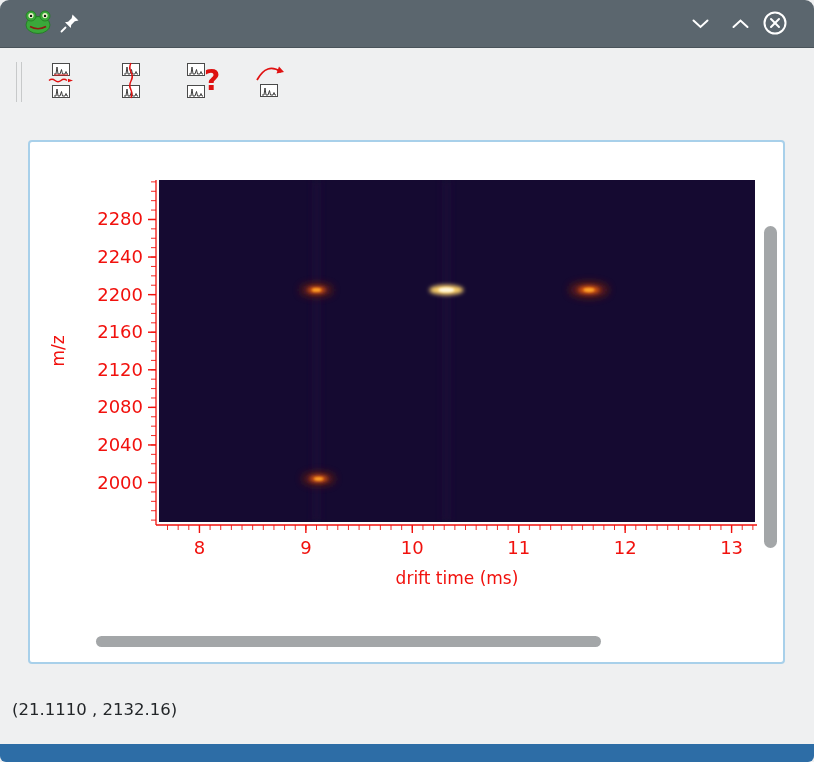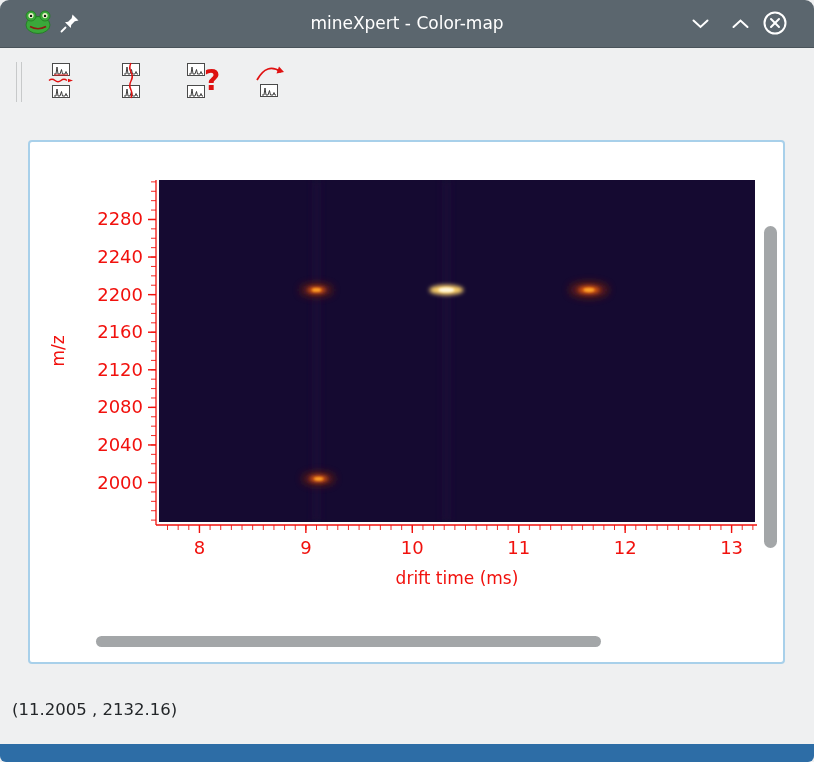--- a/index.html
+++ b/index.html
@@ -76,21 +76,20 @@
       </span>
     </button>
     <button class="tb-icon tb-pin">
       <span>
         <svg width="20" height="20" viewBox="0 0 20 20">
           <path d="M12.5 1.5 L18.5 7.5 L14.8 8.3 L11.2 11.9 L10.8 15 L5 9.2 L8.1 8.8 L11.7 5.2 Z" fill="#ffffff"></path>
           <line x1="5.5" y1="14.5" x2="1.5" y2="18.5" stroke="#ffffff" stroke-width="1.8" stroke-linecap="round"></line>
         </svg>
       </span>
     </button>
-    <div class="title">mineXpert - Color-map</div>
     <button class="tb-icon tb-min">
       <span>
         <svg width="17" height="10" viewBox="0 0 17 10">
           <polyline points="1.5,1.5 8.5,8 15.5,1.5" stroke="#ffffff" stroke-width="2" fill="none" stroke-linecap="round"></polyline>
         </svg>
       </span>
     </button>
     <button class="tb-icon tb-max">
       <span>
         <svg width="17" height="10" viewBox="0 0 17 10">
@@ -349,15 +348,15 @@
             <text x="109" y="338.53846153846155" fill="#f1110d" font-size="18" text-anchor="end">2000</text>
             <text x="423" y="434" fill="#f1110d" font-size="17" text-anchor="middle">drift time (ms)</text>
             <text fill="#f1110d" font-size="17" text-anchor="middle" transform="translate(30 201) rotate(-90)">m/z</text>
           </g>
         </svg>
     </div>
     <div class="vscroll"></div>
     <div class="hscroll"></div>
   </div>
 
-  <div class="status">(11.2005 , 2132.16)</div>
+  <div class="status">(21.1110 , 2132.16)</div>
   <div class="bottombar"></div>
 </div>
 
 </body></html>

